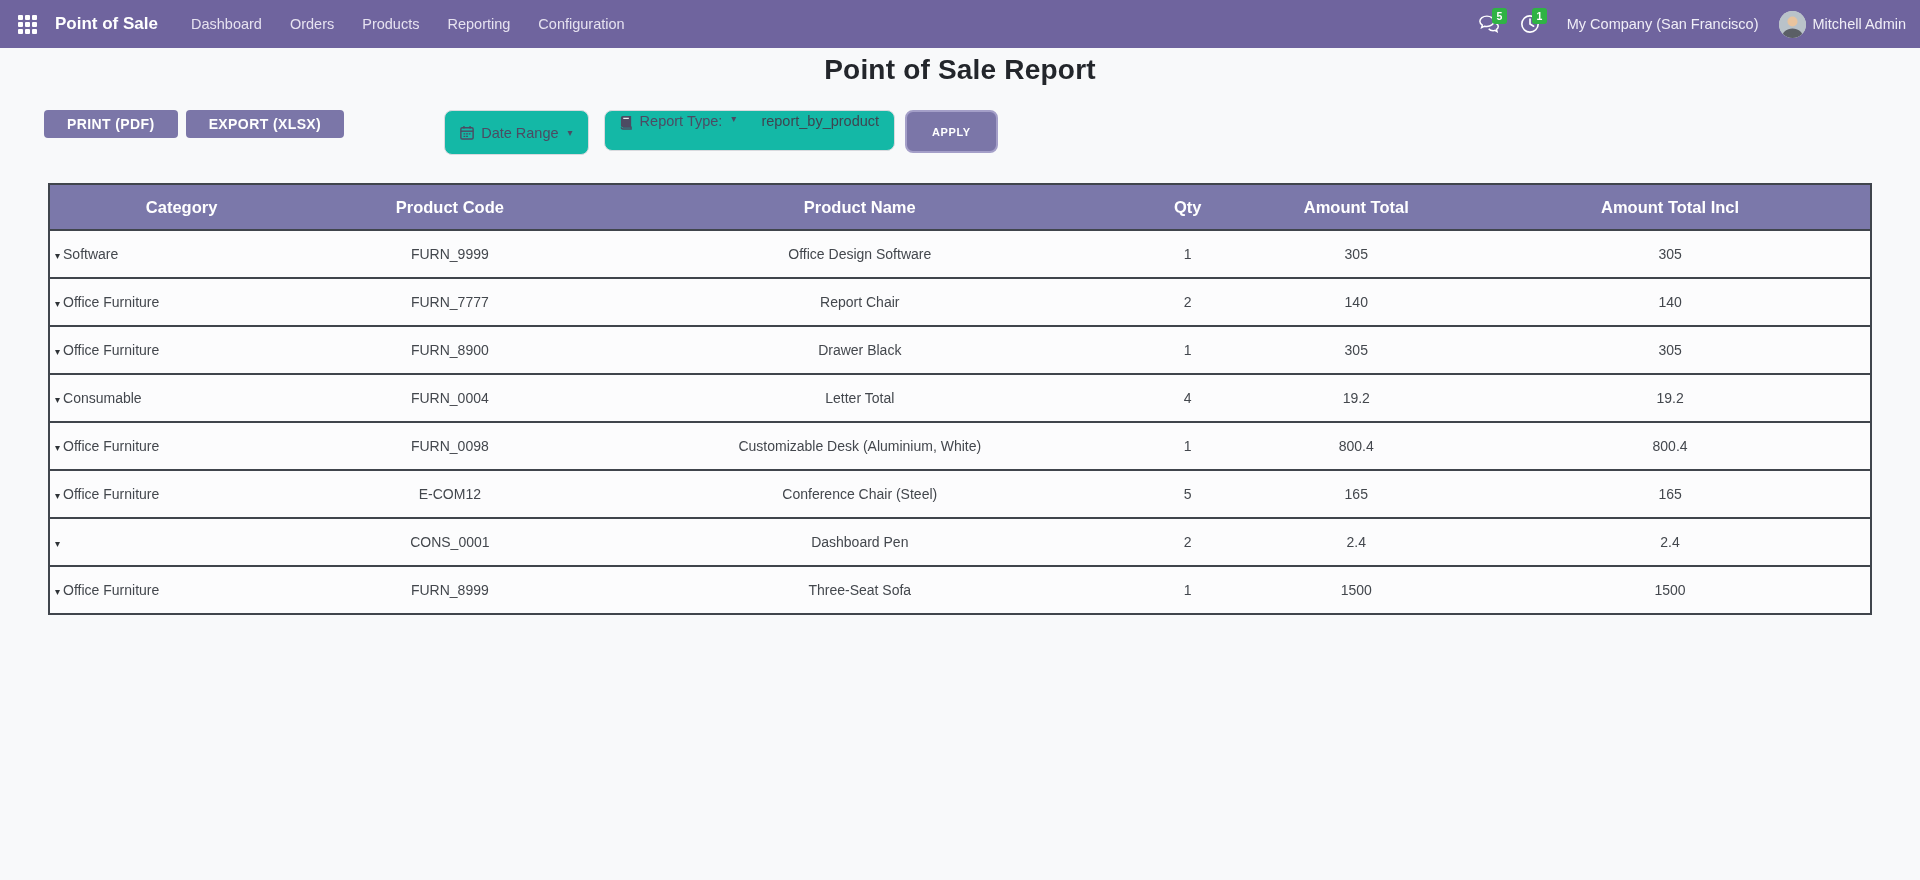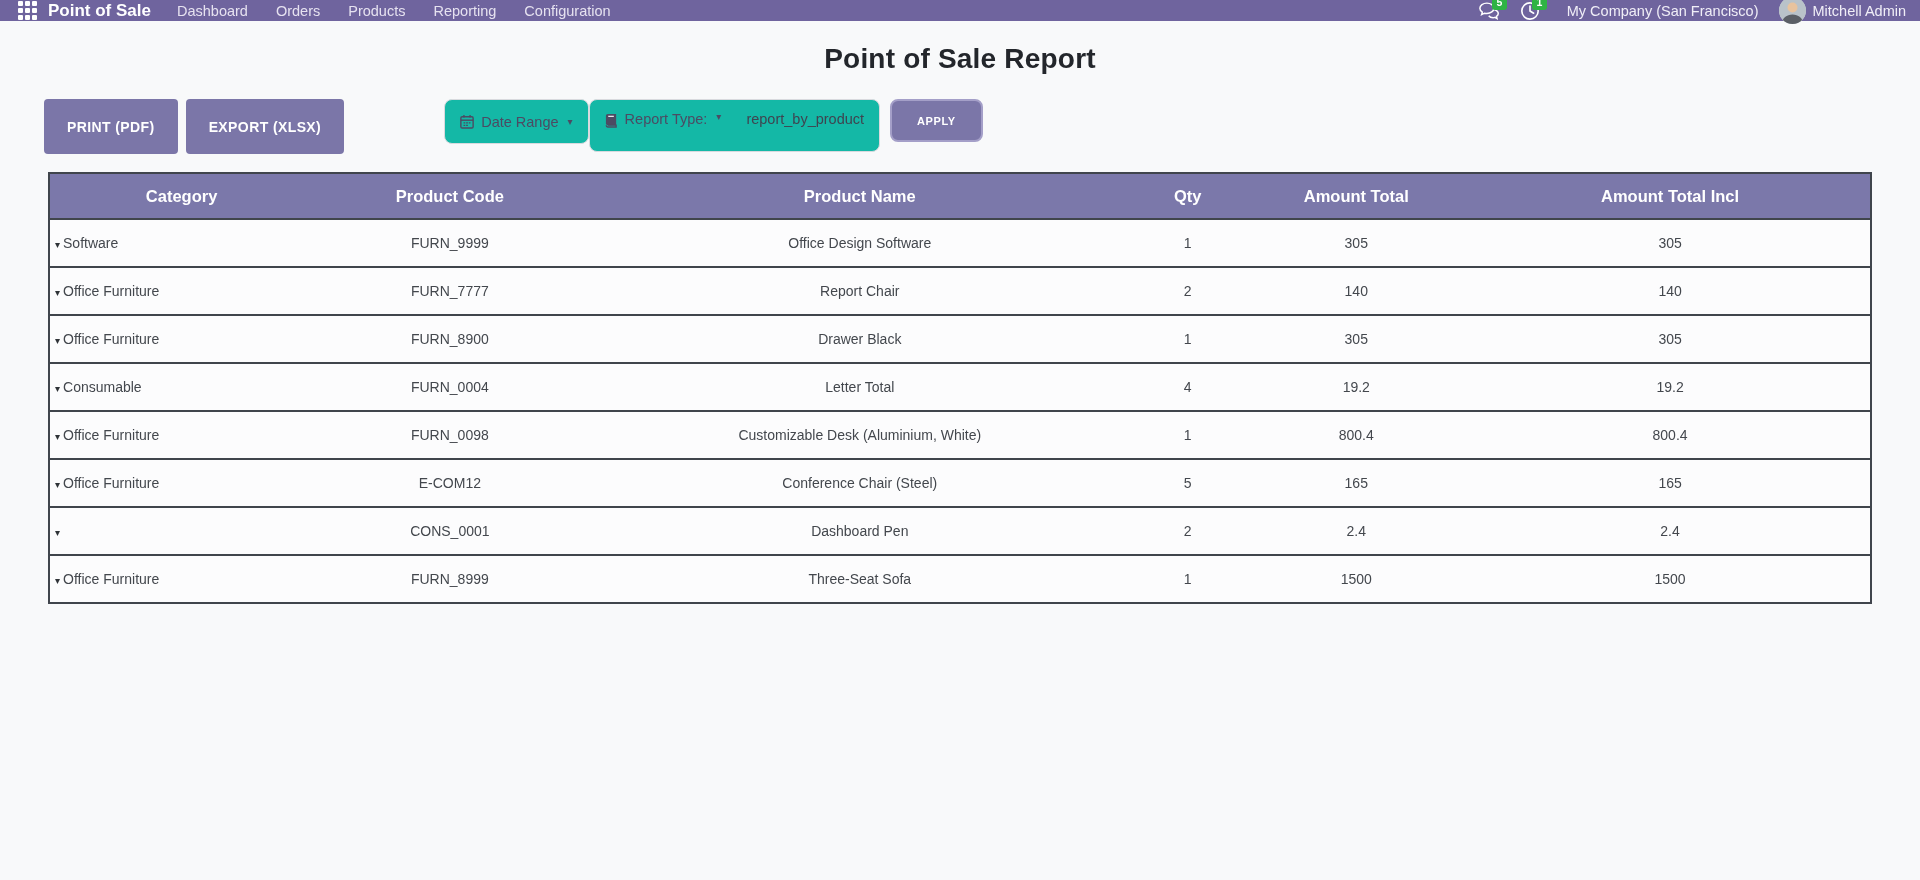--- a/index.html
+++ b/index.html
@@ -5,58 +5,58 @@
   * { box-sizing: border-box; margin: 0; padding: 0; }
   html,body { width:1920px; height:880px; }
   body {
     font-family: "Liberation Sans", "DejaVu Sans", sans-serif;
     background: #f8f9fa;
     color: #43474d;
     overflow: hidden;
   }
   
   .navbar {
-    height: 21px; background: #6F649E; display: flex; align-items: center;
-    padding: 0 10px; color: #fff;
+    height: 48px; background: #6F649E; display: flex; align-items: center;
+    padding: 0 10px; color: #fff; gap: 7px;
   }
   .apps-btn { width: 34px; height: 38px; display:flex; align-items:center; justify-content:center; cursor:pointer; }
   .apps-grid { display:grid; grid-template-columns:repeat(3,5px); grid-template-rows:repeat(3,5px); gap:2px; }
   .apps-grid i { background:#ffffff; display:block; border-radius:1px; }
   .brand { font-size: 17px; font-weight: 700; color:#fff; padding: 0 12px 0 4px; white-space:nowrap; }
   .menu { display:flex; align-items:center; height:100%; }
   .menu-item { font-size: 14.5px; color:#e6e2f0; padding: 0 14px; height:100%; display:flex; align-items:center; cursor:pointer; white-space:nowrap; }
   .spacer { flex:1; }
   .systray { display:flex; align-items:center; gap: 6px; }
   .tray-icon { position: relative; width: 34px; height:38px; display:flex; align-items:center; justify-content:center; cursor:pointer; }
   .badge {
     position:absolute; top:3px; right:0px; background:#2FB344; color:#fff;
     font-size: 10.5px; font-weight:700; line-height: 1; padding: 2.5px 4.5px; border-radius: 3px;
   }
   .company { font-size: 14.5px; color:#f0eef7; padding: 0 14px; white-space:nowrap; cursor:pointer; }
   .user { display:flex; align-items:center; gap:7px; padding-right: 4px; cursor:pointer; }
   .avatar { width:27px; height:27px; border-radius:50%; overflow:hidden; background:#cfd4d8; flex:0 0 auto; }
   .user-name { font-size: 14.5px; color:#f0eef7; white-space:nowrap; }
 
   
-  .page-title { text-align:center; font-size: 28px; font-weight:700; color:#23262b; margin-top: 22px; letter-spacing:.2px; }
+  .page-title { text-align:center; font-size: 28px; font-weight:700; color:#23262b; margin-top: 6px; letter-spacing:.2px; }
 
   
   .toolbar { display:flex; align-items:flex-start; margin: 24px 44px 0 44px; height: 54px; }
   .btn {
-    background:#7B76A8; color:#fff; border:none; border-radius:4px; height:55px;
+    background:#7B76A8; color:#fff; border:none; border-radius:4px; height:28px;
     font-family: inherit; font-size:14px; font-weight:700; letter-spacing:.4px; padding: 0 23px; cursor:pointer; white-space:nowrap;
   }
   .btn + .btn { margin-left: 8px; }
   .filters { display:flex; align-items:flex-start; margin-left: 100px; }
   .dropdown {
     background:#14b8a6; border:1px solid #d9dade; border-radius:8px; height:45px;
     display:flex; align-items:center; gap:7px; padding: 0 15px; cursor:pointer;
     color:#4c4b63; font-size:14.5px; white-space:nowrap;
   }
-  .dropdown.report { height:53px; align-items:flex-start; padding-top:11px; margin-left:0; }
+  .dropdown.report { height:41px; align-items:flex-start; padding-top:2px; margin-left:15px; }
   .caret-sm { font-size: 10px; color:#4c4b63; margin-left:2px; }
   .report-value { margin-left: 18px; color:#3f4450; }
   .btn-apply {
     margin-left: 10px; background:#7B76A8; color:#fff; border:2px solid #a49fc8; border-radius:8px;
     height:43px; padding: 0 25px; font-family:inherit; font-size:11px; font-weight:700; letter-spacing:.6px; cursor:pointer;
   }
 
   
   table.report-table {
     width: 1824px; margin: 19px 48px 0 48px; border-collapse: collapse;

